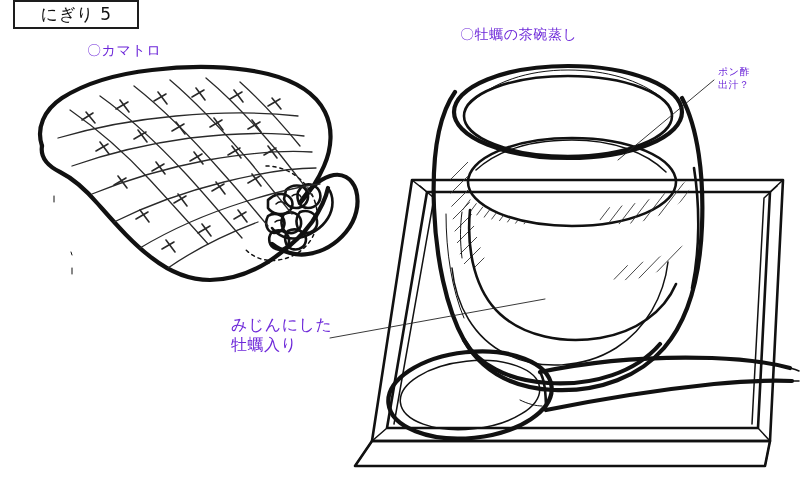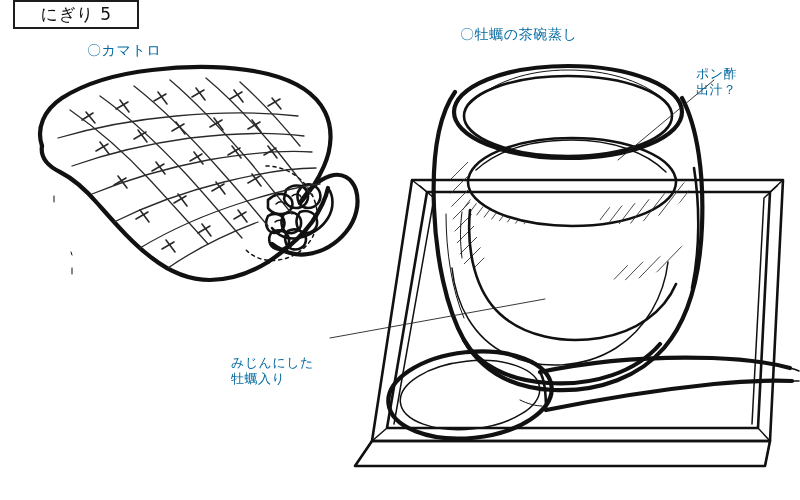--- a/index.html
+++ b/index.html
@@ -20,21 +20,21 @@
   }
   #sketch-canvas {
     position: absolute;
     left: 0;
     top: 0;
     width: 800px;
     height: 500px;
   }
   .txt {
     position: absolute;
-    color: #0369a1;
+    color: #6d28d9;
     font-family: "DejaVu Sans", "Liberation Sans", sans-serif;
     white-space: pre;
     line-height: 1.25;
   }
   #title-box {
     position: absolute;
     left: 13px;
     top: 0;
     width: 126px;
     height: 29px;
@@ -71,31 +71,30 @@
     letter-spacing: 0.6px;
     margin-left: 15px;
   }
   #label-chawanmushi {
     left: 460px;
     top: 26px;
     font-size: 14px;
     letter-spacing: 0.6px;
   }
   #note-ponzu {
-    left: 696px;
+    left: 718px;
     top: 66px;
-    font-size: 13px;
+    font-size: 10px;
     letter-spacing: 0.5px;
   }
   #note-minced {
     left: 231px;
     top: 315px;
-    font-size: 13px;
+    font-size: 16px;
     letter-spacing: 0.5px;
-    margin-top: 40px;
   }
 </style>
 </head>
 <body>
 
 <div id="page">
 
   <svg id="sketch-canvas" viewBox="0 0 800 500" xmlns="http://www.w3.org/2000/svg">
     <defs>
       <style>

